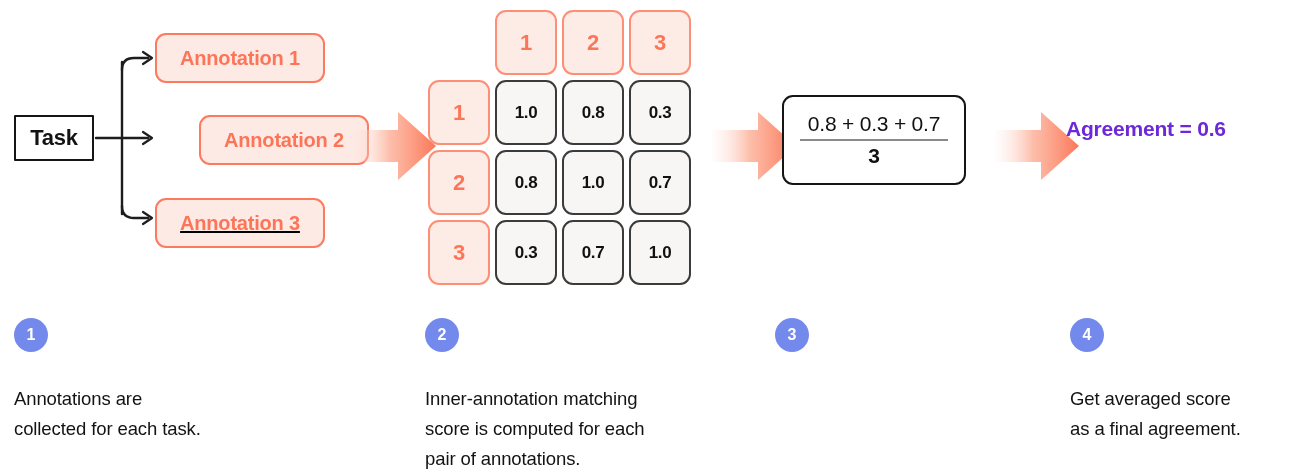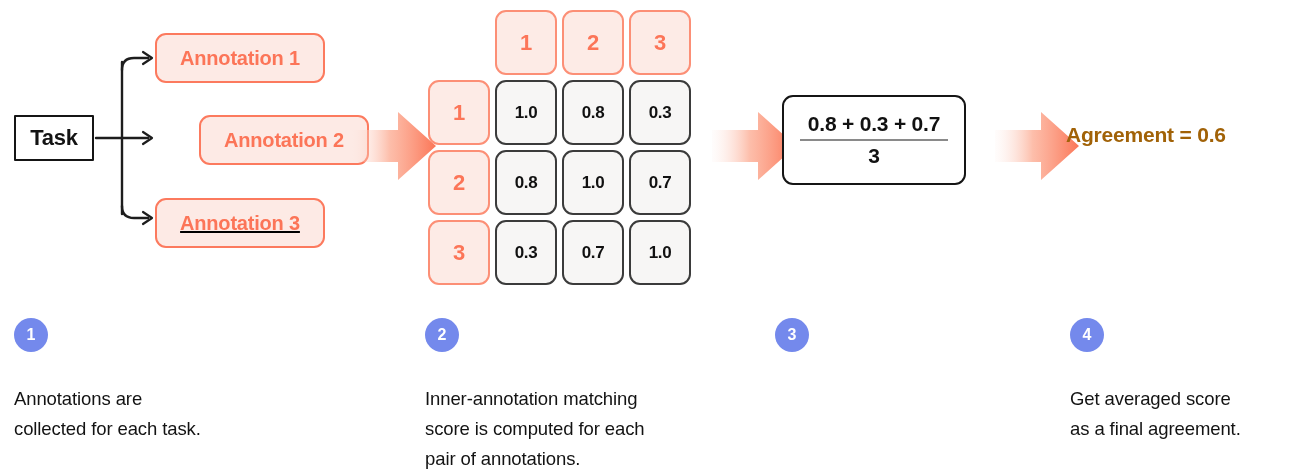--- a/index.html
+++ b/index.html
@@ -116,43 +116,43 @@
     box-sizing: border-box;
   }
   .fraction {
     display: flex;
     flex-direction: column;
     align-items: center;
     line-height: 1.08;
   }
   .fraction .numerator {
     font-size: 21px;
-    font-weight: 700;
+    font-weight: 400;
     color: #111111;
     padding: 0 2px 3px 2px;
     letter-spacing: -0.2px;
   }
   .fraction .bar {
     width: 148px;
     height: 2px;
     background: #8a8a8a;
   }
   .fraction .denominator {
     font-size: 21px;
     font-weight: 700;
     color: #111111;
     padding-top: 4px;
   }
 
   
   #result-text {
-    left: 1066px; top: 123px;
+    left: 1066px; top: 117px;
     font-size: 21px;
     font-weight: 700;
-    color: #a16207;
+    color: #6d28d9;
     letter-spacing: -0.2px;
     white-space: nowrap;
   }
 
   
   .step { top: 318px; }
   .step-badge {
     width: 34px; height: 34px;
     border-radius: 50%;
     background: #7489ec;

